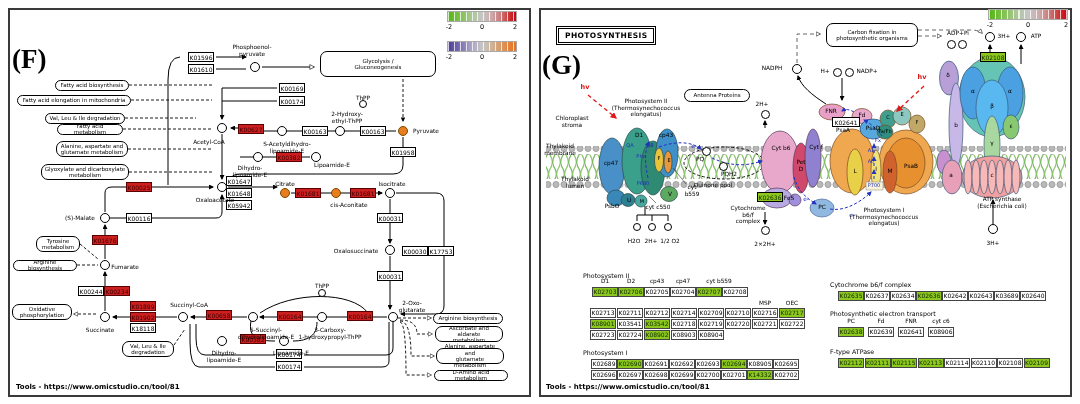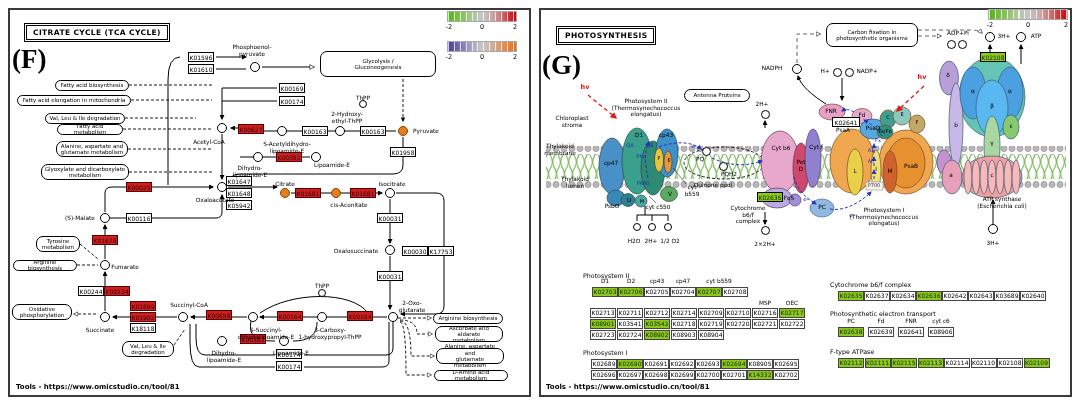--- a/index.html
+++ b/index.html
@@ -209,21 +209,20 @@
       <path d="M874,153 V144" marker-end="url(#ab)"></path>
       <path d="M882,136 C877,129 870,123 864,120" marker-end="url(#ab)"></path>
       <path d="M854,112 C849,109 845,109 842,111" marker-end="url(#ab)"></path>
     </g>
     <g stroke="#e01818" stroke-width="1.3" fill="none" stroke-dasharray="4,3">
       <path d="M588,95 L616,118" marker-end="url(#arr-red)"></path>
       <path d="M924,86 L897,111" marker-end="url(#arr-red)"></path>
     </g>
   </svg>
 <div class="panel" style="left: 8px; top: 8px; width: 523px; height: 389px;"></div>
-    <div class="ptitle" style="left: 26px; top: 25px;">CITRATE CYCLE (TCA CYCLE)</div>
     <div class="biglabel" style="left: 12px; top: 44px;">(F)</div>
     <div class="legend grad-gr" style="left: 447px; top: 11px; width: 70px; height: 11px;"></div>
     <div class="lbl tick" style="left: 449px; top: 24px;">-2</div>
     <div class="lbl tick" style="left: 482px; top: 24px;">0</div>
     <div class="lbl tick" style="left: 515px; top: 24px;">2</div>
     <div class="legend grad-po" style="left: 447px; top: 41px; width: 70px; height: 11px;"></div>
     <div class="lbl tick" style="left: 449px; top: 54px;">-2</div>
     <div class="lbl tick" style="left: 482px; top: 54px;">0</div>
     <div class="lbl tick" style="left: 515px; top: 54px;">2</div>
     <div class="pbox" style="left: 55px; top: 79.5px; width: 74px; height: 11px;">Fatty acid biosynthesis</div>

